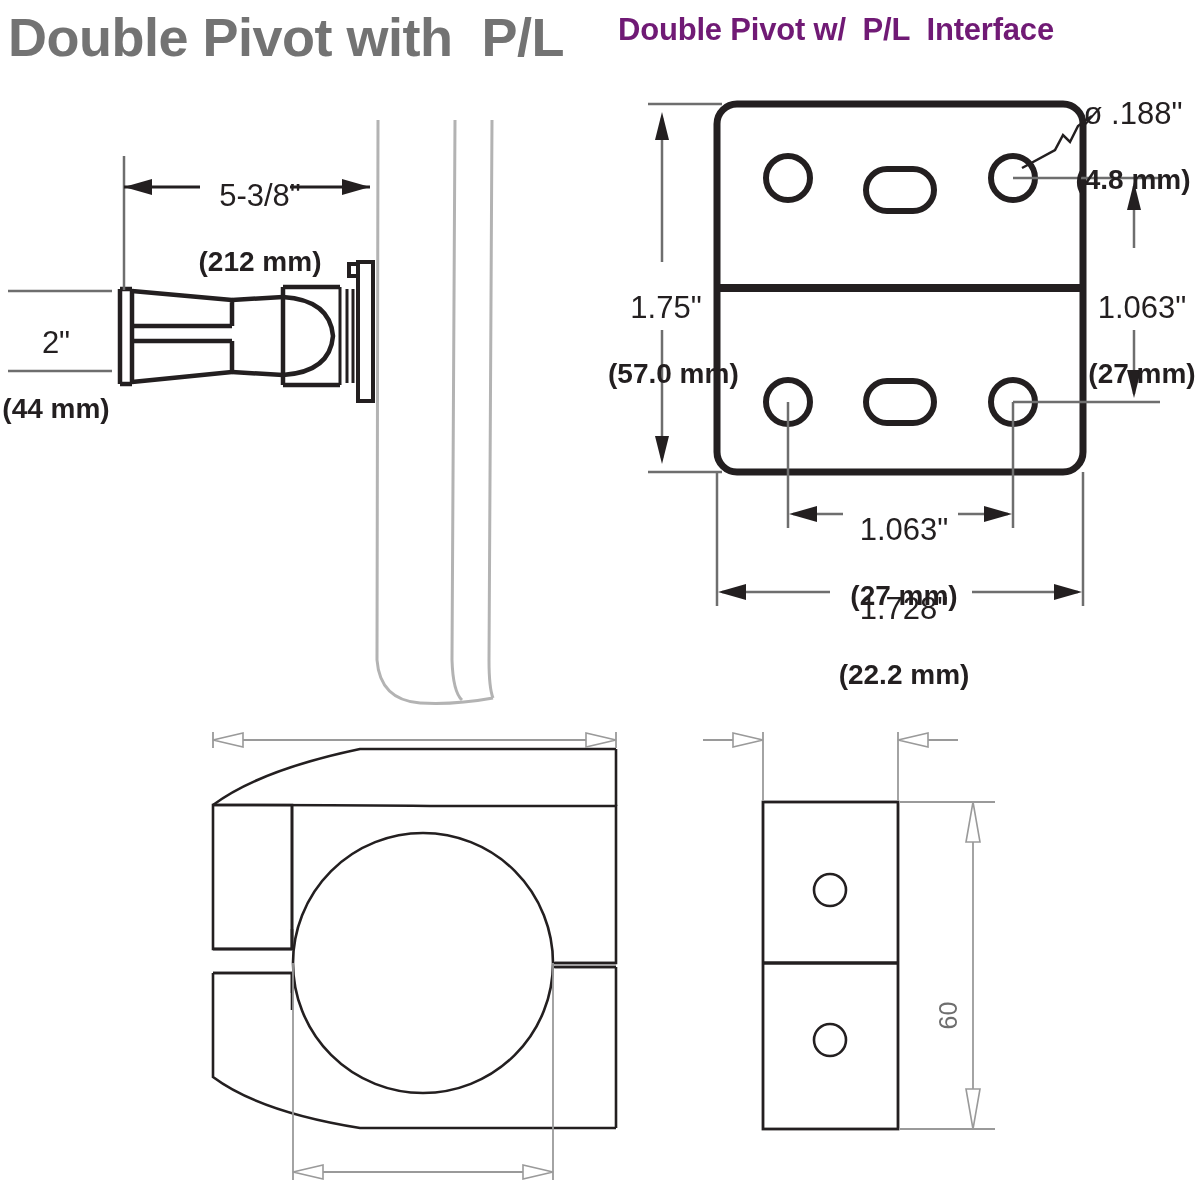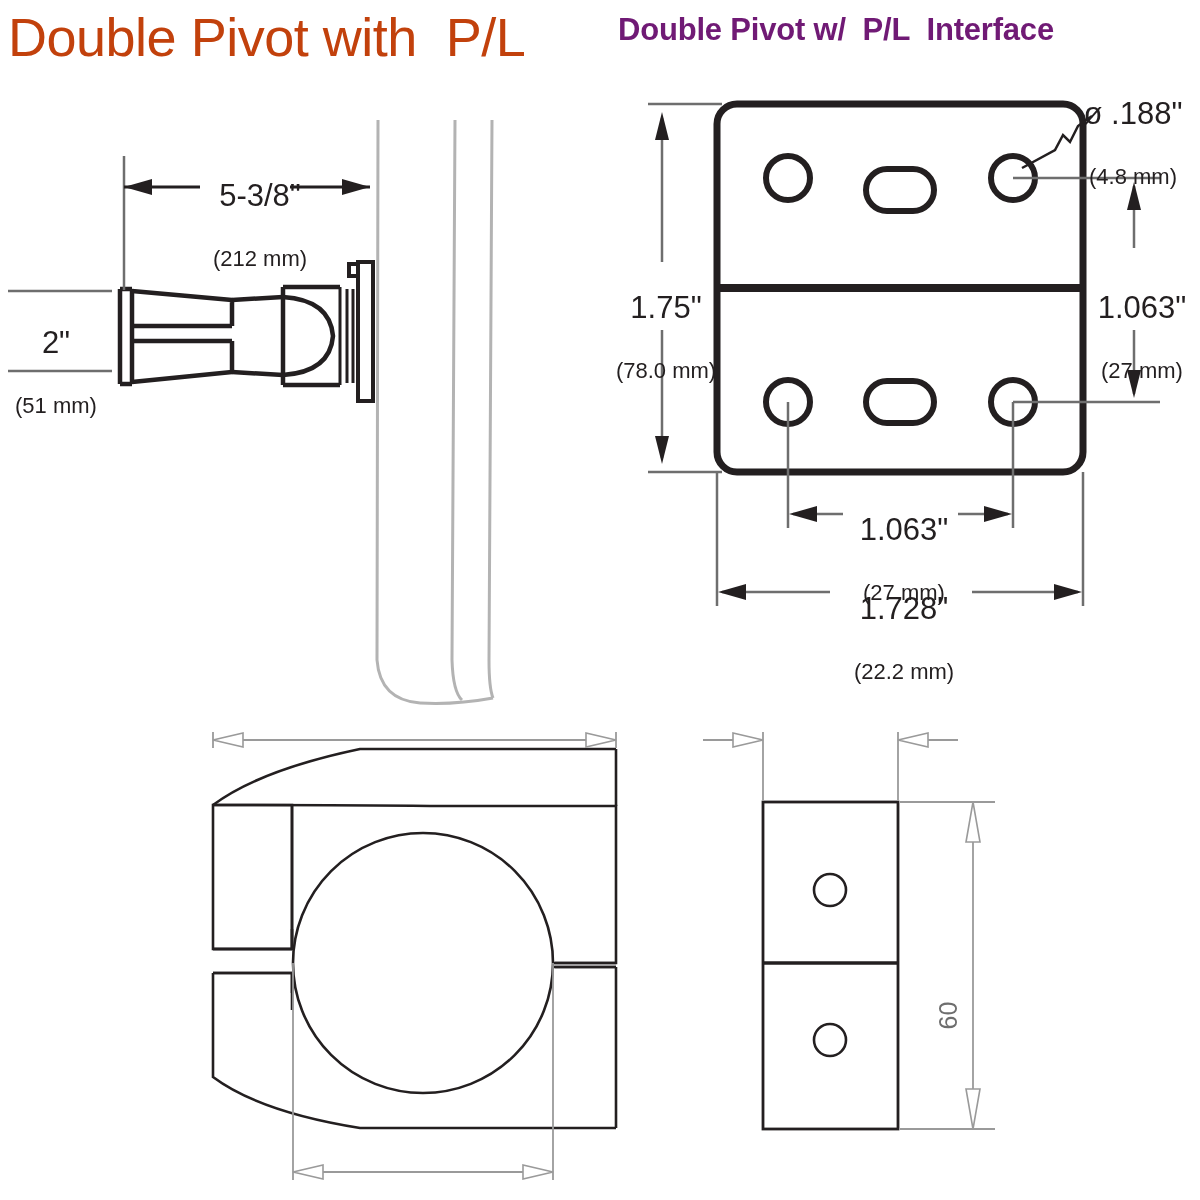--- a/index.html
+++ b/index.html
@@ -24,44 +24,44 @@
     left: 0;
     top: 0;
     width: 1200px;
     height: 1200px;
   }
   .title-main {
     position: absolute;
     left: 8px;
     top: 6px;
     font-size: 54px;
-    font-weight: 400;
+    font-weight: 700;
     letter-spacing: -0.5px;
-    color: #c2410c;
+    color: #737373;
     white-space: pre;
   }
   .title-sub {
     position: absolute;
     left: 618px;
     top: 12px;
     font-size: 31px;
     font-weight: 700;
     letter-spacing: -0.2px;
     color: #701a75;
     white-space: pre;
   }
   .dim {
     position: absolute;
     text-align: center;
     color: #231f20;
     white-space: pre;
     line-height: 1.08;
   }
   .dim .v1 { display: block; font-size: 31px; font-weight: 400; }
-  .dim .v2 { display: block; font-size: 22px; font-weight: 400; }
+  .dim .v2 { display: block; font-size: 28px; font-weight: 700; }
   .dim.metric {
     font-size: 25px;
     color: #6e6e6e;
     font-weight: 400;
   }
   .dim.metric .v1 { font-size: 25px; color: #6e6e6e; }
   .rot90 {
     transform: rotate(-90deg);
     transform-origin: 50% 50%;
   }
@@ -258,31 +258,31 @@
 
   </svg>
 
   <div class="dim" style="left:160px; top:144px; width:200px;">
     <span class="v1">5-3/8"</span>
     <span class="v2">(212 mm)</span>
   </div>
 
   <div class="dim" style="left:0px; top:291px; width:112px;">
     <span class="v1">2"</span>
-    <span class="v2">(51 mm)</span>
+    <span class="v2">(44 mm)</span>
   </div>
 
   <div class="dim" style="left:1066px; top:62px; width:134px;">
     <span class="v1">ø .188"</span>
     <span class="v2">(4.8 mm)</span>
   </div>
 
   <div class="dim" style="left:608px; top:256px; width:116px;">
     <span class="v1">1.75"</span>
-    <span class="v2">(78.0 mm)</span>
+    <span class="v2">(57.0 mm)</span>
   </div>
 
   <div class="dim" style="left:1084px; top:256px; width:116px;">
     <span class="v1">1.063"</span>
     <span class="v2">(27 mm)</span>
   </div>
 
   <div class="dim" style="left:840px; top:478px; width:128px;">
     <span class="v1">1.063"</span>
     <span class="v2">(27 mm)</span>

